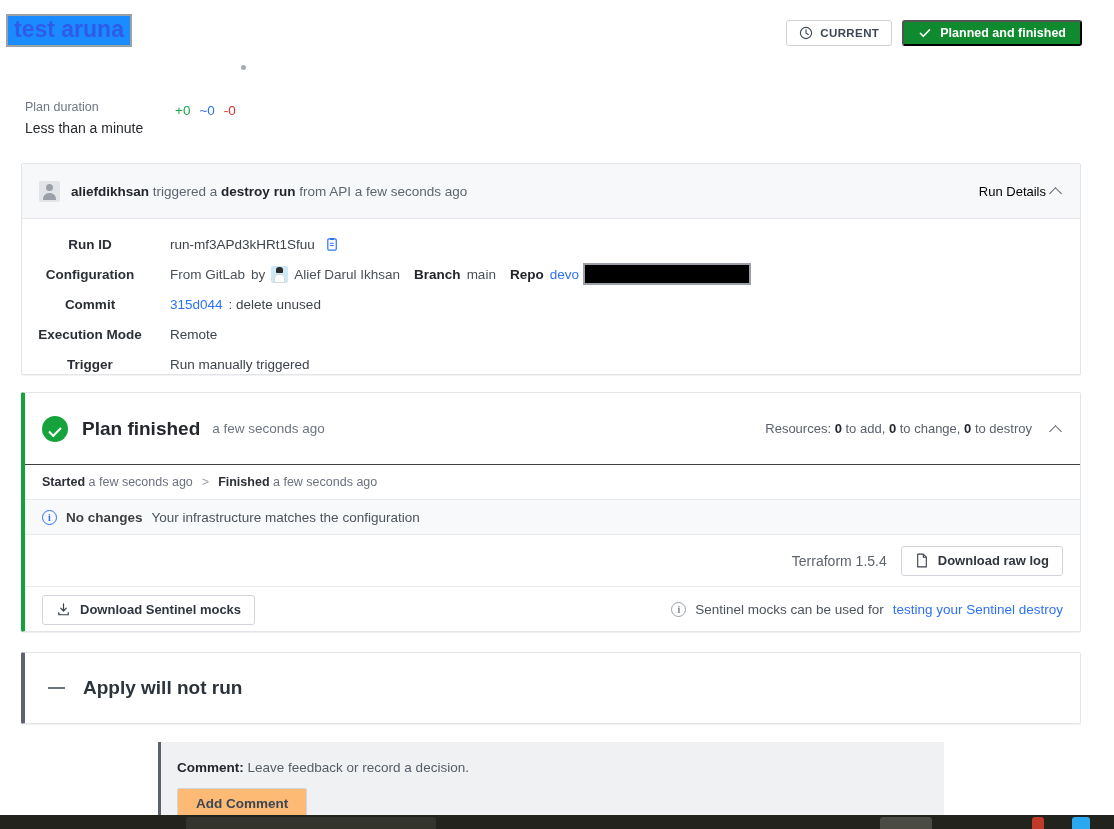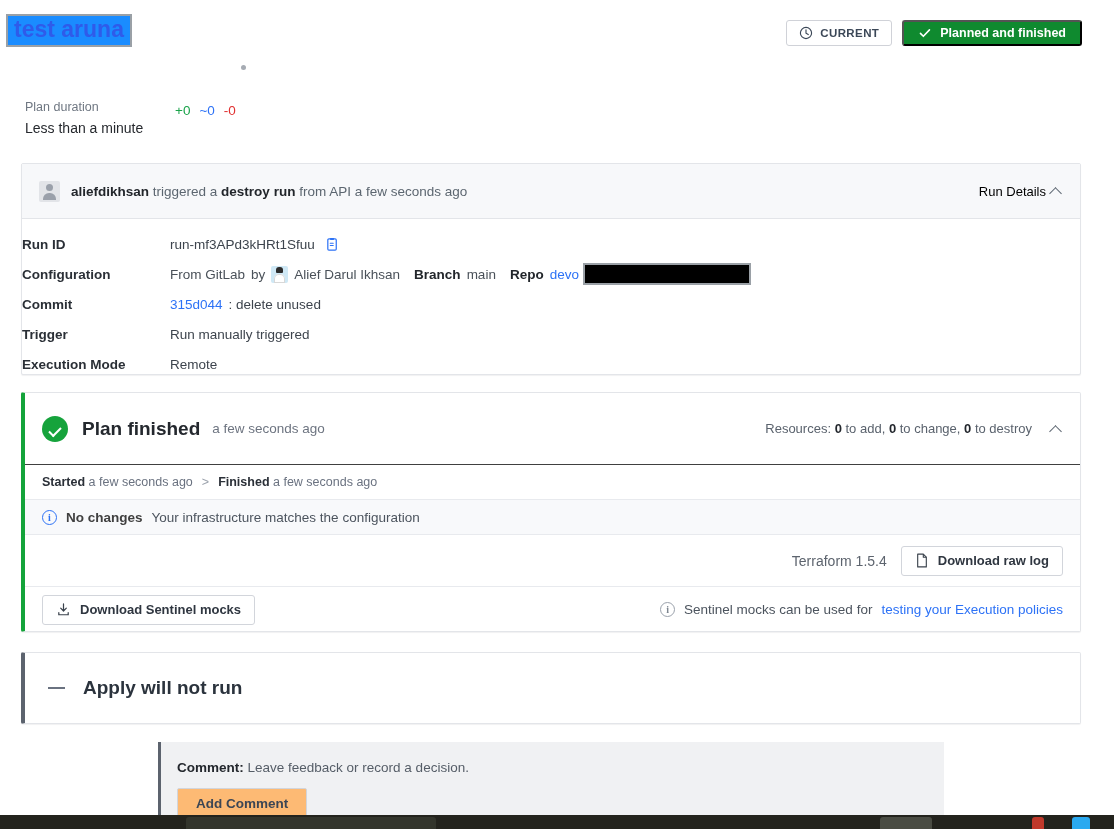--- a/index.html
+++ b/index.html
@@ -183,21 +183,21 @@
 
   .kv-body { padding: 10px 0 0 0; }
   .kv-row {
     display: flex;
     align-items: center;
     height: 30px;
     font-size: 13.5px;
   }
   .kv-key {
     width: 148px;
-    text-align: left;
+    text-align: center;
     padding-right: 12px;
     font-weight: 700;
     color: #2a2f36;
     flex: none;
   }
   .kv-val { color: #3d444d; display: flex; align-items: center; gap: 6px; }
   .kv-val .muted { color: #4a5159; }
   .link { color: #2d72f6; text-decoration: none; }
   .copy-ico { display: inline-flex; margin-left: 4px; }
 
@@ -519,27 +519,27 @@
 
       <div class="kv-row">
         <div class="kv-key">Commit</div>
         <div class="kv-val">
           <a class="link" href="#">315d044</a>
             <span>: delete unused</span>
         </div>
       </div>
 
       <div class="kv-row">
+        <div class="kv-key">Execution Mode</div>
+        <div class="kv-val">Remote</div>
+      </div>
+
+      <div class="kv-row">
         <div class="kv-key">Trigger</div>
         <div class="kv-val">Run manually triggered</div>
-      </div>
-
-      <div class="kv-row">
-        <div class="kv-key">Execution Mode</div>
-        <div class="kv-val">Remote</div>
       </div>
     </div>
   </div>
 
   <div class="card" id="card-plan">
     <div class="plan-head">
       <span class="check-circle"></span>
       <span class="plan-title">Plan finished</span>
       <span class="plan-sub">a few seconds ago</span>
       <span class="plan-right">
@@ -584,21 +584,21 @@
             <path d="M8 2v7.2M5 6.6L8 9.6l3-3" fill="none" stroke="#3a424c" stroke-width="1.3" stroke-linecap="round" stroke-linejoin="round"></path>
             <path d="M3 11.4v2.2h10v-2.2" fill="none" stroke="#3a424c" stroke-width="1.3" stroke-linecap="round"></path>
           </svg>
         </span>
         <span>Download Sentinel mocks</span>
       </button>
 
       <span class="sentinel-note">
         <span class="info-circ grey">i</span>
         <span>Sentinel mocks can be used for</span>
-        <a class="link" href="#">testing your Execution policies</a>
+        <a class="link" href="#">testing your Sentinel destroy</a>
       </span>
     </div>
   </div>
 
   <div class="card" id="card-apply">
     <span class="dash-ico"></span>
     <span class="apply-title">Apply will not run</span>
   </div>
 
   <div id="panel-comment">

